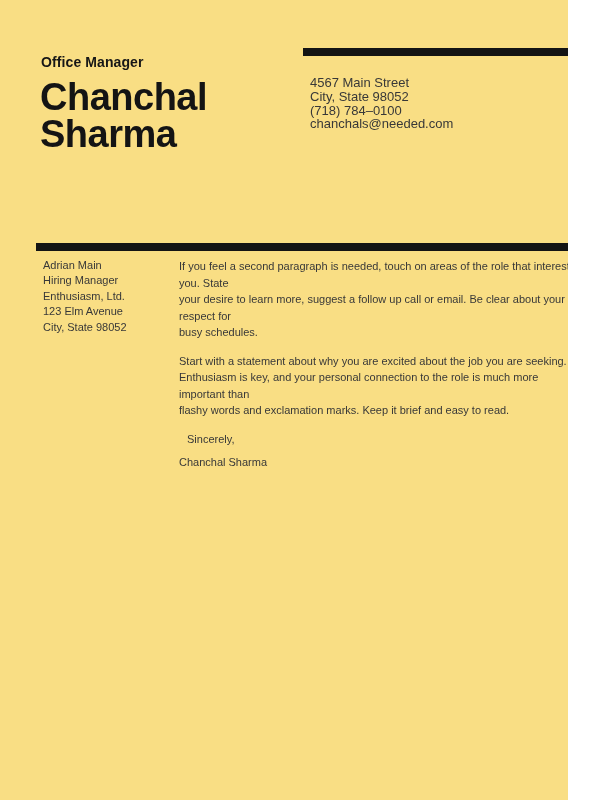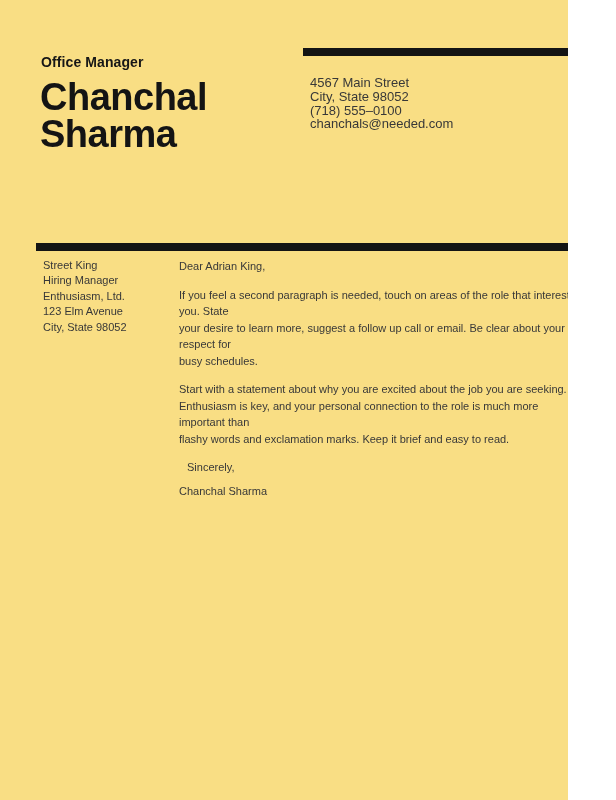--- a/index.html
+++ b/index.html
@@ -92,36 +92,35 @@
 
   <div class="job-title">Office Manager</div>
 
   <h1 class="name">Chanchal Sharma</h1>
 
   <div class="bar bar-top"></div>
 
   <div class="contact">
     <div>4567 Main Street</div>
     <div>City, State 98052</div>
-    <div>(718) 555–0100</div>
+    <div>(718) 784–0100</div>
     <div>chanchals@needed.com</div>
   </div>
 
   <div class="bar bar-divider"></div>
 
   <div class="recipient">
-    <div>Street King</div>
+    <div>Adrian Main</div>
     <div>Hiring Manager</div>
     <div>Enthusiasm, Ltd.</div>
     <div>123 Elm Avenue</div>
     <div>City, State 98052</div>
   </div>
 
   <div class="letter">
-    <p>Dear Adrian King,</p>
     <p>If you feel a second paragraph is needed, touch on areas of the role that interest you. State
 your desire to learn more, suggest a follow up call or email. Be clear about your respect for
 busy schedules.</p>
     <p>Start with a statement about why you are excited about the job you are seeking.
 Enthusiasm is key, and your personal connection to the role is much more important than
 flashy words and exclamation marks. Keep it brief and easy to read.</p>
     <p class="closing">Sincerely,</p>
     <p>Chanchal Sharma</p>
   </div>
 

